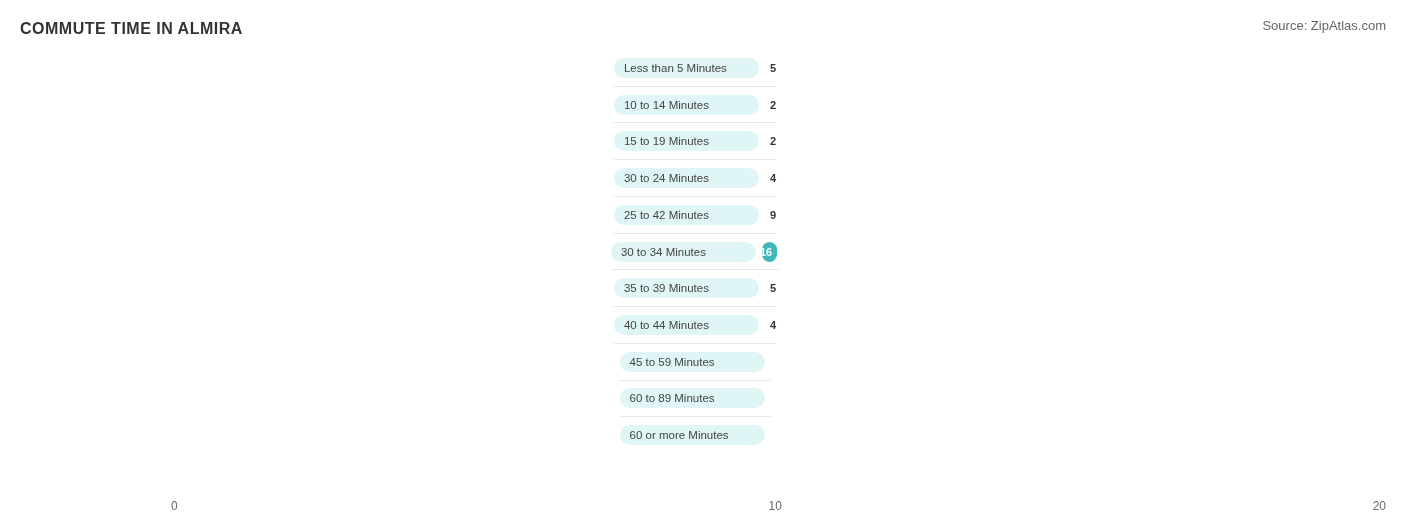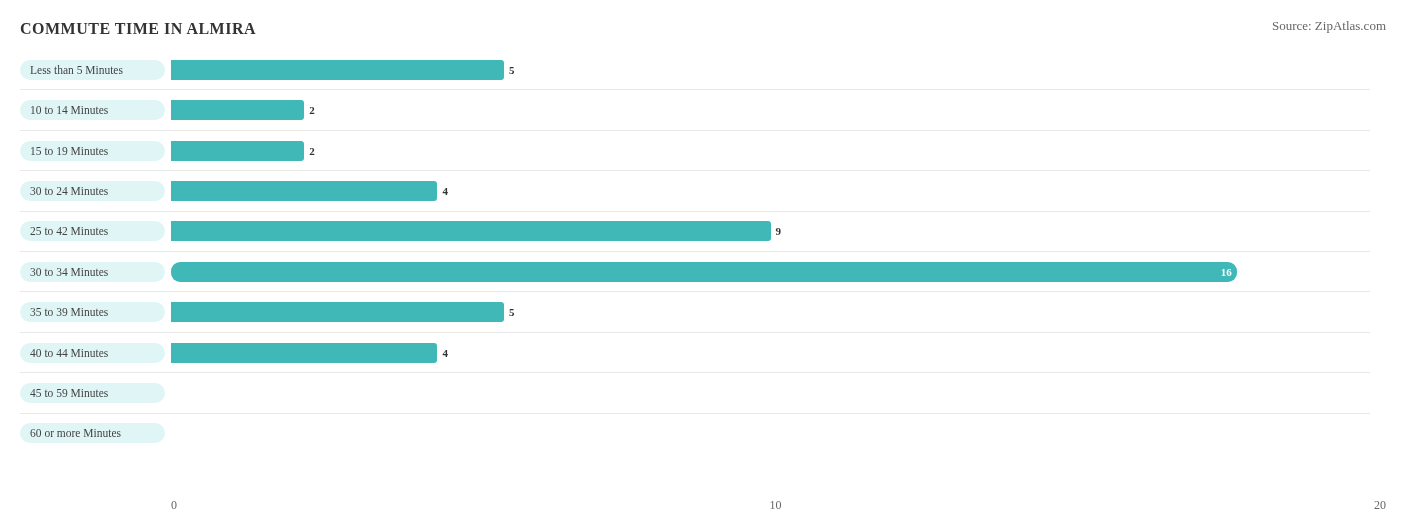--- a/index.html
+++ b/index.html
@@ -8,21 +8,20 @@
       background: #fff;
       width: 1406px;
       height: 523px;
       overflow: hidden;
     }
     .chart-container {
       width: 1406px;
       height: 523px;
       padding: 20px 36px 50px 20px;
       position: relative;
-      font-family: Liberation Serif, serif;
     }
     .chart-title {
       font-size: 16px;
       font-weight: bold;
       color: #333;
       margin-bottom: 12px;
       letter-spacing: 0.5px;
     }
     .source {
       position: absolute;
@@ -30,20 +29,21 @@
       right: 20px;
       font-size: 13px;
       color: #666;
     }
     .chart-area {
       display: flex;
       flex-direction: column;
       gap: 0px;
       width: 100%;
       height: calc(100% - 50px);
+      align-items: center;
     }
     .bar-row {
       display: flex;
       align-items: center;
       flex: 1;
       border-bottom: 1px solid #e8e8e8;
       padding: 2px 0;
     }
     .bar-row:last-child {
       border-bottom: none;
@@ -173,20 +173,26 @@
         <div class="bar-label">40 to 44 Minutes</div>
         <div class="bar-track">
           <div class="bar-fill" style="width: 22.22%;"></div>
           <span class="bar-value-outside">4</span>
         </div>
       </div>
       <div class="bar-row">
         <div class="bar-label">45 to 59 Minutes</div>
       </div>
       <div class="bar-row">
+        <div class="bar-label">60 to 89 Minutes</div>
+        <div class="bar-track">
+          <div class="bar-fill" style="width: 0%;"></div>
+        </div>
+      </div>
+      <div class="bar-row">
         <div class="bar-label">60 or more Minutes</div>
         <div class="bar-track">
           <div class="bar-fill" style="width: 0%;"></div>
         </div>
       </div>
     </div>
   <div class="chart-bottom">
     <div class="x-spacer"></div>
     <div class="x-labels-row" id="x-labels-row">
         <span class="x-label">0</span>

